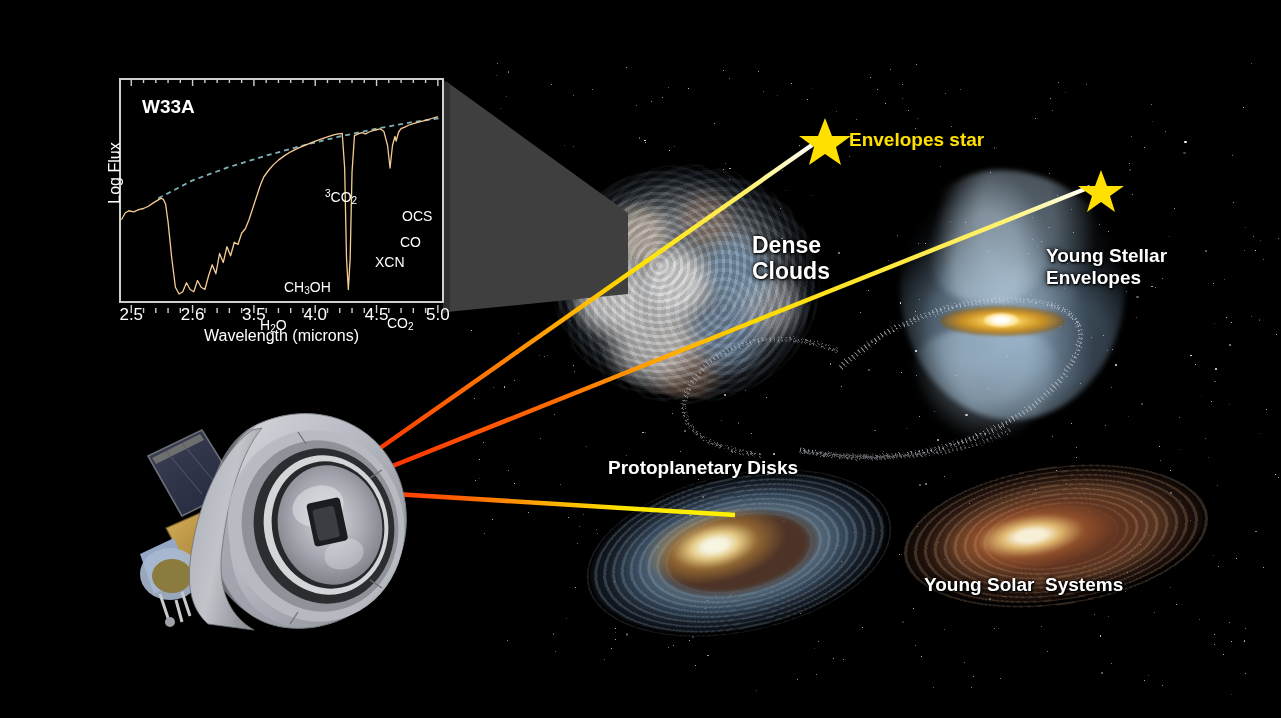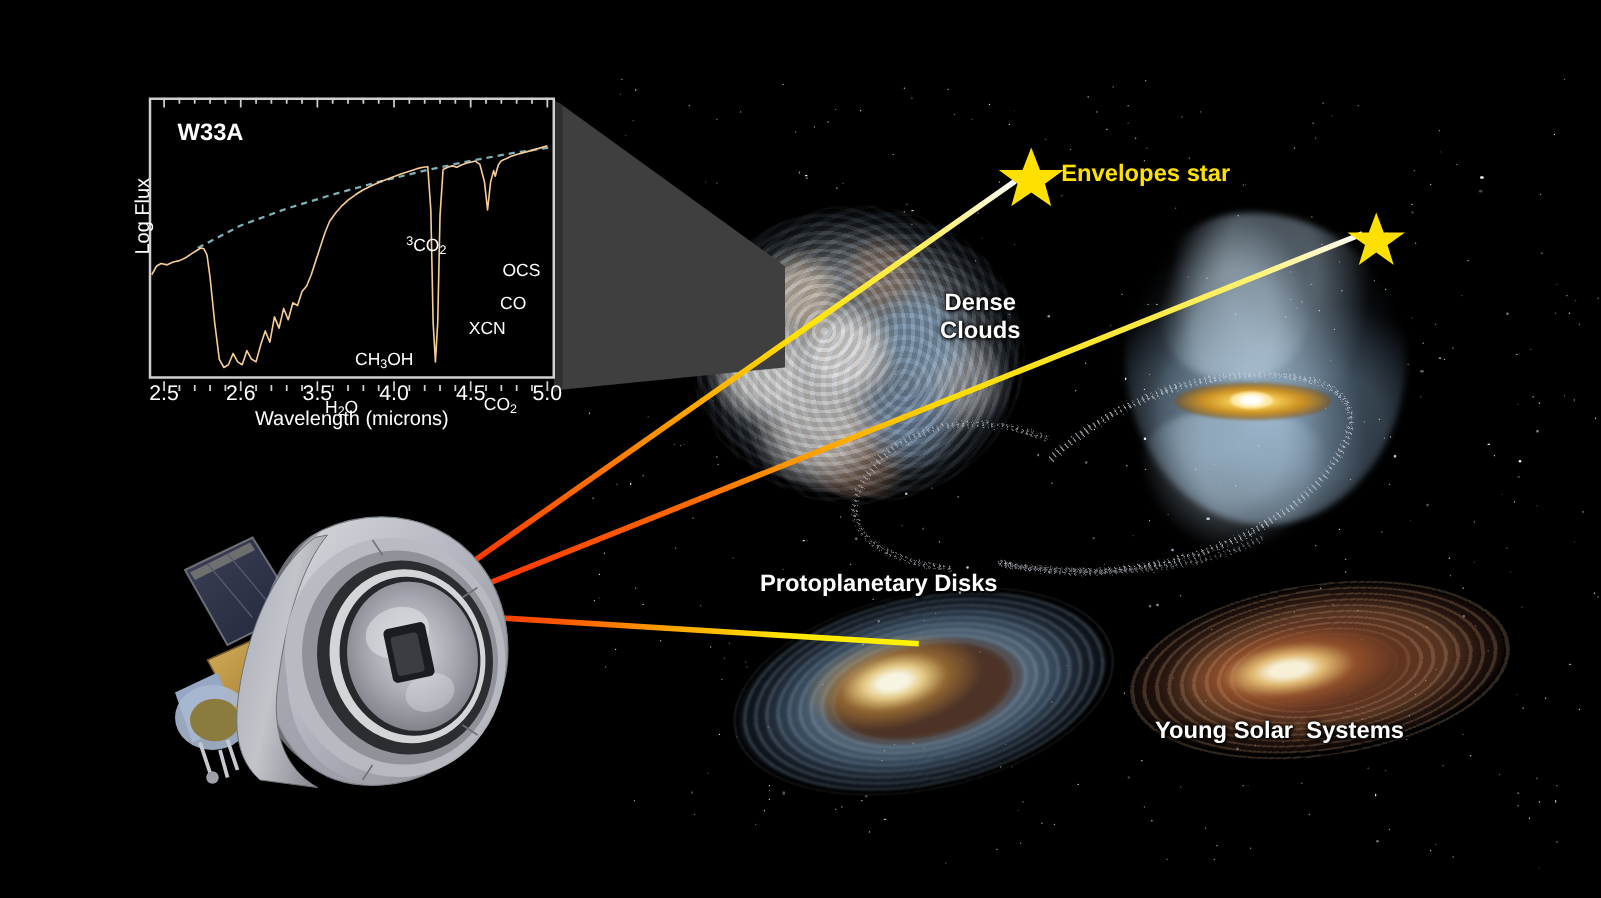--- a/index.html
+++ b/index.html
@@ -632,23 +632,25 @@
     <line x1="362" y1="492" x2="735" y2="515" stroke="url(#g-beam3)" stroke-width="4.5"></line>
   </svg>
 
   <svg id="star-glyphs" style="position:absolute;left:0;top:0;width:1281px;height:718px;">
     <polygon points="825,118 832,136 851,136 836,147 841,165 825,154 809,165 814,147 799,136 818,136" fill="#ffe000"></polygon>
     <polygon points="1101,170 1107,186 1124,186 1110,196 1115,212 1101,202 1087,212 1092,196 1078,186 1095,186" fill="#ffe000"></polygon>
   </svg>
 
   <div class="label" id="label-background-star" style="left:849px;top:129px;font-size:19px;">Envelopes star</div>
 
-  <div class="label" id="label-dense-clouds" style="left:752px;top:232px;font-size:19px;text-align:center;">Dense
+  <div class="label" id="label-dense-clouds" style="left:752px;top:232px;font-size:23px;">Dense
 Clouds</div>
 
+  <div class="label" id="label-yse" style="left:1046px;top:245px;font-size:19px;">Young Stellar
+Envelopes</div>
 
   <div class="label" id="label-ppd" style="left:608px;top:457px;font-size:19px;">Protoplanetary Disks</div>
 
   <div class="label" id="label-yss" style="left:924px;top:574px;font-size:19px;">Young Solar  Systems</div>
 
   <svg id="spacecraft" viewBox="0 0 300 260">
     <defs>
       <linearGradient id="shieldOuter" x1="0" y1="0" x2="1" y2="1">
         <stop offset="0%" stop-color="#d9dbdf"></stop>
           <stop offset="45%" stop-color="#b4b7c0"></stop>

